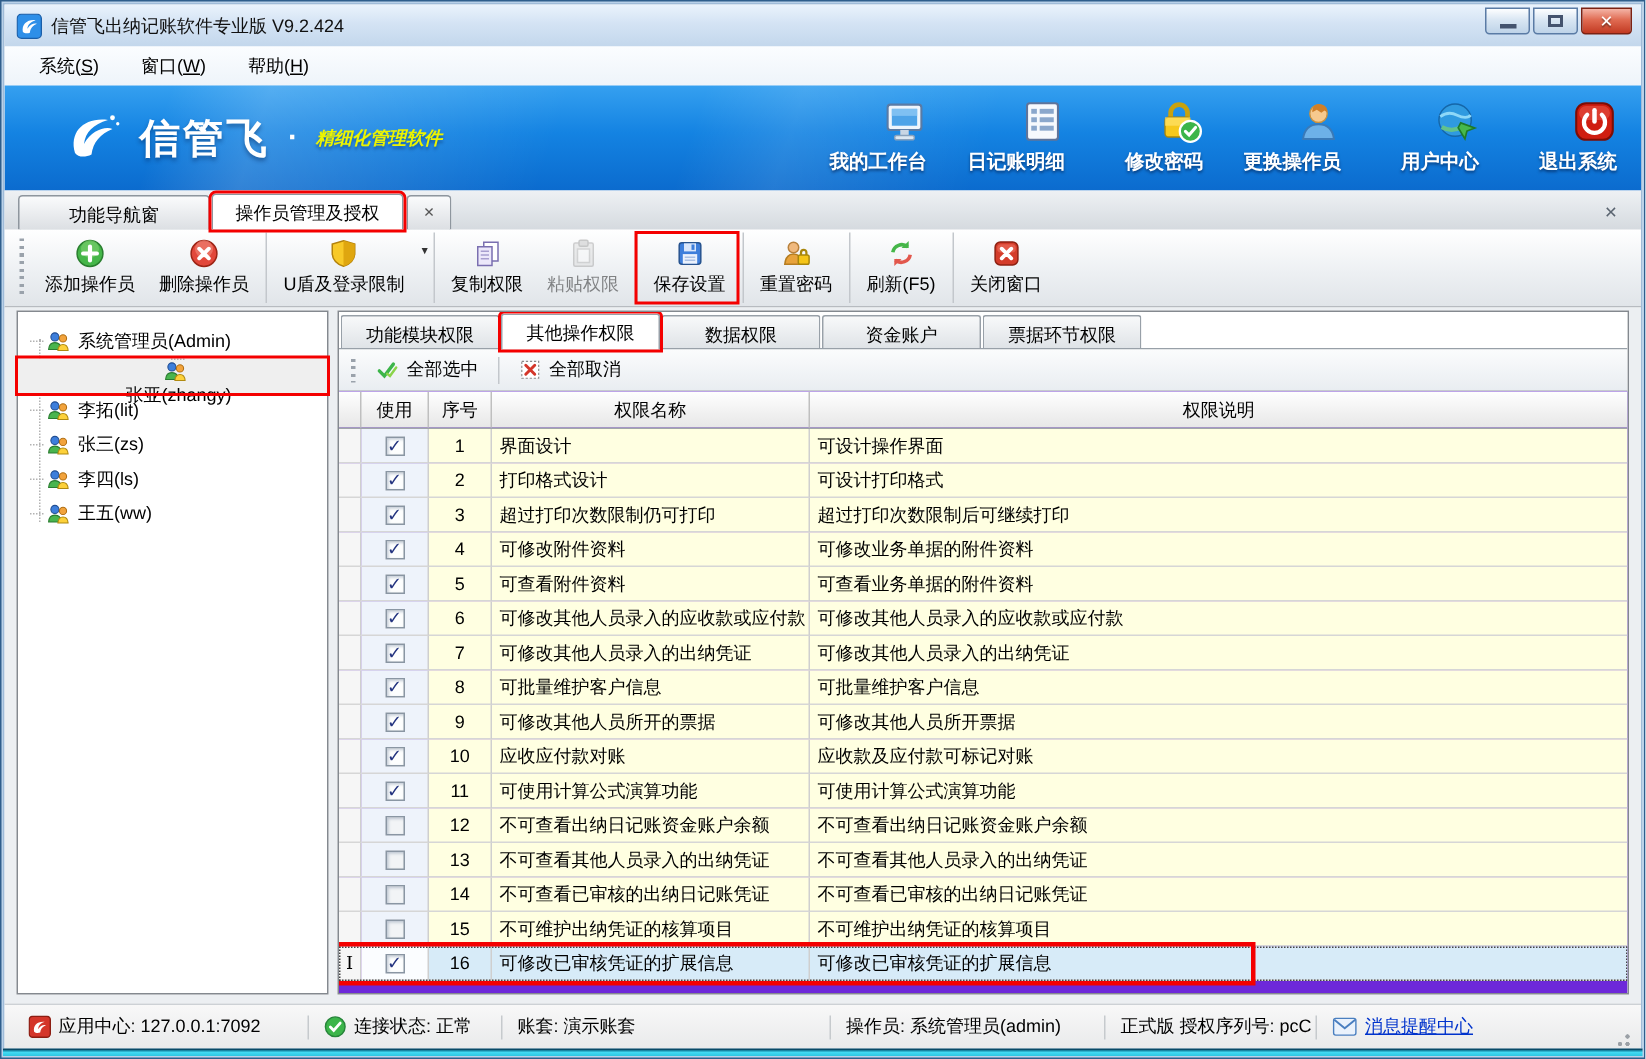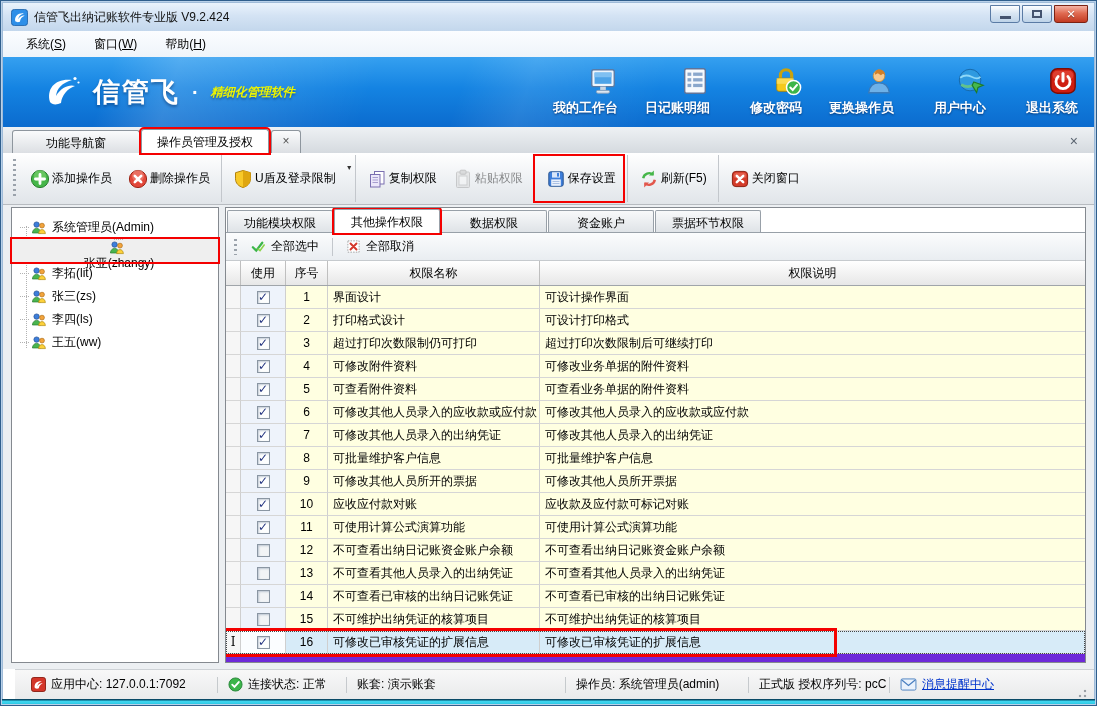--- a/index.html
+++ b/index.html
@@ -44,21 +44,21 @@
   .mtab { height:23px; padding:4px 0 0; text-align:center; border:1px solid #8e969e; border-bottom:none; border-radius:3px 3px 0 0; background:linear-gradient(#fafbfc,#dcdfe3); cursor:pointer; }
   .mtab.t2 { width:128px; margin-left:1px; }
   .mtab.active { background:#fff; height:24px; }
   .mtab.annotated { outline:2px solid #f40000; outline-offset:0px; z-index:3; }
   .tab-close-btn { width:30px; height:23px; margin-left:2px; border:1px solid #8e969e; border-bottom:none; border-radius:3px 3px 0 0; background:linear-gradient(#fafbfc,#dcdfe3); text-align:center; padding-top:3px; color:#555; cursor:pointer; }
   .strip-close { margin-left:auto; color:#5a6470; font-size:14px; padding:2px 8px 4px; cursor:pointer; }
 
   
   .toolbar { height:52px; background:linear-gradient(#ffffff,#edf0f3 55%,#e1e5e9); border-bottom:1px solid #b7bbc0; display:flex; align-items:stretch; padding:2px 2px 2px 10px; flex:0 0 auto; }
   .toolbar::before { content:""; width:3px; margin:4px 6px 4px 0; background:repeating-linear-gradient(#9aa2ab 0 2px,transparent 2px 5px); }
-  .tb-btn { min-width:64px; display:flex; align-items:center; justify-content:center; gap:2px; padding:2px 8px; cursor:pointer; position:relative; white-space:nowrap; }
+  .tb-btn { min-width:64px; display:flex; flex-direction:column; align-items:center; justify-content:center; gap:2px; padding:2px 8px; cursor:pointer; position:relative; white-space:nowrap; }
   .tb-btn .ticon { width:20px; height:20px; }
   .tb-btn .ticon svg { width:100%; height:100%; }
   .tb-btn.disabled { opacity:.45; filter:grayscale(.8); cursor:default; }
   .tb-btn.sep-before { border-left:1px solid #c3c7cc; margin-left:3px; padding-left:11px; }
   .tb-btn.annotated { outline:2px solid #f40000; outline-offset:-1px; z-index:3; }
   .tb-btn .dd-arrow { display:none; position:absolute; right:-1px; top:9px; font-size:7px; color:#333; }
   .tb-btn.has-dropdown .dd-arrow { display:block; }
   .tb-btn.has-dropdown { padding-right:16px; }
 
   
@@ -103,21 +103,21 @@
   .grid-row.selected .c-no, .grid-row.selected .c-name, .grid-row.selected .c-desc { background:#d7ebf8; }
   .grid-row.selected .c-use { background:#fbfdff; }
   .grid-row.selected { outline:1px dotted #444; outline-offset:-1px; }
   .checkbox { width:13px; height:13px; border:1px solid #8a96a3; background:#f2f4f6; box-shadow:inset 1px 1px 2px rgba(90,110,140,.35); display:flex; align-items:center; justify-content:center; }
   .checkbox.checked { background:#fdfefe; }
   .checkbox.checked::after { content:"✓"; color:#23337f; font-size:12px; font-weight:bold; line-height:1; margin-top:-1px; }
   .row-annotation { display:none; position:absolute; left:-4px; top:-3px; width:615px; height:29px; border:3px solid #f40000; pointer-events:none; z-index:4; }
   .grid-row.annotated .row-annotation { display:block; }
 
   
-  .statusbar { height:30px; flex:0 0 auto; background:linear-gradient(#f8f8f8,#e9eaeb); border-top:1px solid #cdd1d5; display:flex; align-items:center; padding:0 6px;margin-left:12px; }
+  .statusbar { height:30px; flex:0 0 auto; background:linear-gradient(#f8f8f8,#e9eaeb); border-top:1px solid #cdd1d5; display:flex; align-items:center; padding:0 6px; }
   .sb-seg { display:flex; align-items:center; gap:5px; padding:0 10px; height:18px; white-space:nowrap; }
   .sb-sep { width:1px; height:16px; background:#c6cacd; }
   .sb-icon { width:15px; height:15px; flex:0 0 auto; }
   .sb-icon svg { width:100%; height:100%; }
   .seg-app { width:196px; }
   .seg-conn { width:128px; }
   .seg-acct { width:218px; }
   .seg-oper { width:182px; }
   .seg-lic { width:140px; overflow:hidden; }
   .sb-link { color:#0033cc; text-decoration:underline; cursor:pointer; }
@@ -310,20 +310,30 @@
               <rect x="2.8" y="2.8" width="14.4" height="14.4" rx="1.8" fill="#3d7edb" stroke="#27538f"></rect>
               <rect x="6" y="3.2" width="8" height="5.4" fill="#d9e6fa"></rect>
               <rect x="11" y="4" width="2" height="3.6" fill="#3d7edb"></rect>
               <rect x="5.2" y="10.4" width="9.6" height="6.4" fill="#eaf1fc"></rect>
               <path d="M6.5 12.5h7M6.5 14.5h7" stroke="#a9c0e4" stroke-width="1"></path>
             </svg></span>
           <span>保存设置</span>
 
         </div>
 
+        <div class="tb-btn sep-before">
+          <span class="ticon"><svg viewBox="0 0 20 20">
+              <circle cx="8" cy="6" r="3.5" fill="#f0b97e" stroke="#b8813c"></circle>
+              <path d="M2.2 17.2c.5-4.8 2.8-6.8 5.8-6.8s5.3 2 5.8 6.8z" fill="#e8a33c" stroke="#b57d22"></path>
+              <rect x="11.2" y="11" width="7.2" height="6.2" rx="1.2" fill="#f5c518" stroke="#a8860b"></rect>
+              <path d="M13 11V9.3a1.8 1.8 0 0 1 3.6 0V11" fill="none" stroke="#a8860b" stroke-width="1.5"></path>
+            </svg></span>
+          <span>重置密码</span>
+
+        </div>
 
         <div class="tb-btn sep-before">
           <span class="ticon"><svg viewBox="0 0 20 20">
               <path d="M4.2 9.2a6 6 0 0 1 9.8-3.6" fill="none" stroke="#45b649" stroke-width="2.4"></path>
               <path d="M14.8 1.6v4.8h-4.8z" fill="#45b649"></path>
               <path d="M15.8 10.8a6 6 0 0 1-9.8 3.6" fill="none" stroke="#e2574c" stroke-width="2.4"></path>
               <path d="M5.2 18.4v-4.8h4.8z" fill="#e2574c"></path>
             </svg></span>
           <span>刷新(F5)</span>
 

